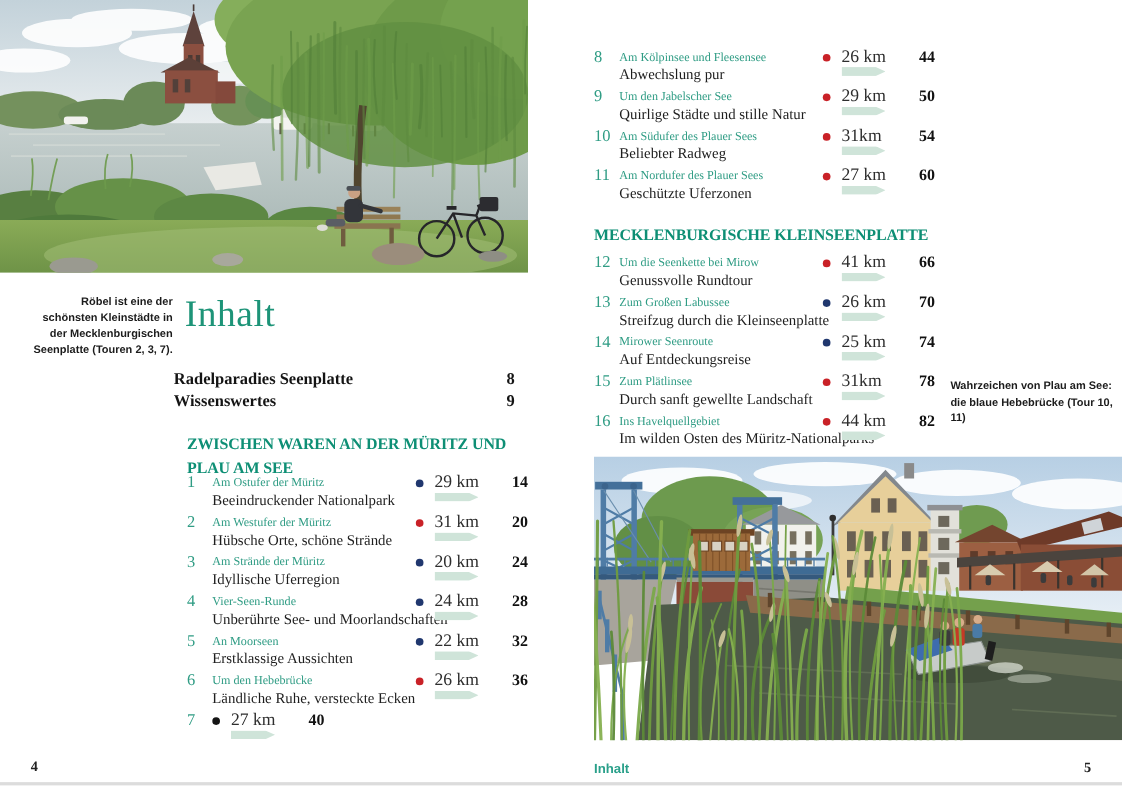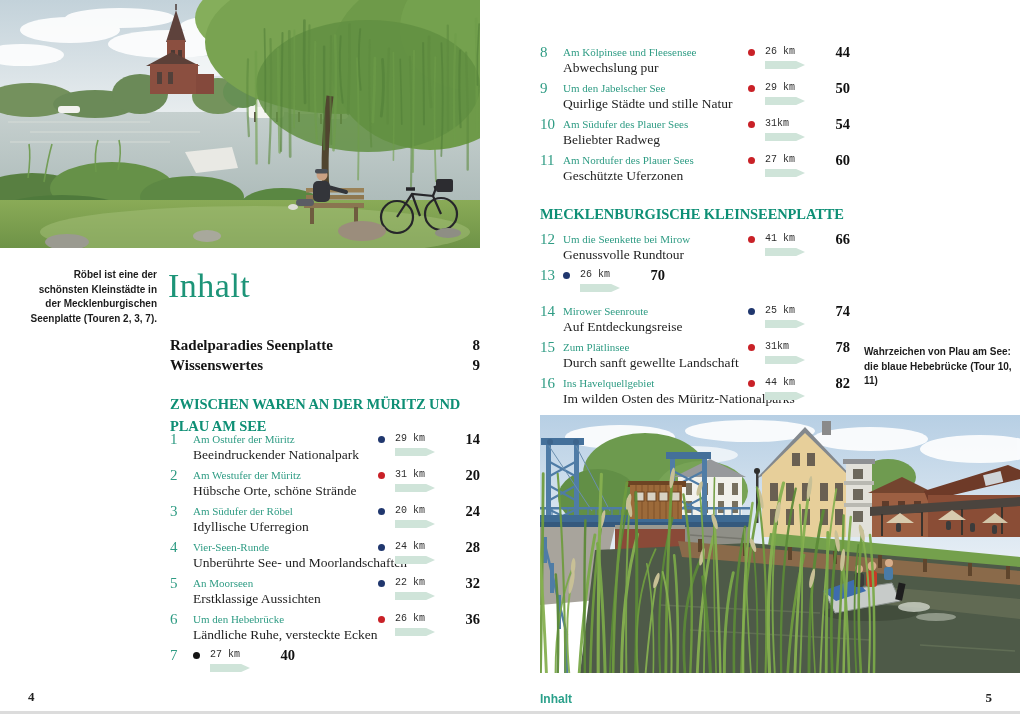--- a/index.html
+++ b/index.html
@@ -29,21 +29,21 @@
   
   .tours{width:310px;}
   .tour-row{display:flex;height:36px;align-items:flex-start;}
   .t-num{width:23px;font-size:15px;line-height:16px;color:#2f9c84;}
   .t-text{flex:1;min-width:0;display:flex;flex-direction:column;}
   .t-title{font-size:11px;line-height:16px;color:#2f9c84;white-space:nowrap;}
   .t-sub{font-size:13.5px;line-height:15px;color:#1e1e1e;white-space:nowrap;}
   .t-dotcol{width:17px;display:flex;justify-content:flex-start;}
   .t-dot{width:7px;height:7px;border-radius:50%;margin-top:5px;background:#999;}
   .t-kmcol{width:52px;display:flex;flex-direction:column;align-items:flex-start;}
-  .t-km{font-family:Liberation Mono, monospace;font-size:10px;
+  .t-km{font-family:Liberation Serif, serif;font-size:16px;
         line-height:14px;color:#2e2e2e;white-space:nowrap;margin-top:1px;}
   .t-arrow{width:40px;height:8px;margin-top:2px;background:#cfe4d9;
            clip-path:polygon(0 0,78% 0,100% 50%,78% 100%,0 100%);}
   .t-page{width:33px;text-align:right;font-weight:700;font-size:14.5px;line-height:16px;color:#111;}
 
   
   .folio{font-weight:700;font-size:13px;color:#222;}
   .footer-label{font-family:"Liberation Sans","DejaVu Sans",sans-serif;font-weight:700;
                 font-size:12px;color:#2aa08a;}
 
@@ -210,21 +210,21 @@
       <ellipse cx="207" cy="236" rx="14" ry="6" fill="#a8a89c"></ellipse>
       <ellipse cx="362" cy="231" rx="24" ry="10" fill="#9b8d7c"></ellipse>
       <ellipse cx="448" cy="233" rx="13" ry="5" fill="#8e8e84"></ellipse>
     </g>
   </svg>
 
   <div class="abs caption right-align" style="left:25px;top:268px;width:132px">Röbel ist eine der schönsten Kleinstädte in der Mecklenburgischen Seenplatte (Touren 2, 3, 7).</div>
 
   <div class="abs book-title" style="left:168px;top:269px">Inhalt</div>
 
-  <div class="abs" style="left:170px;top:337px;width:310px">
+  <div class="abs" style="left:158px;top:337px;width:310px">
     <div class="fm-row">
       <span class="fm-label">Radelparadies Seenplatte</span>
       <span class="fm-page">8</span>
     </div>
     <div class="fm-row">
       <span class="fm-label">Wissenswertes</span>
       <span class="fm-page">9</span>
     </div>
   </div>
 
@@ -259,21 +259,21 @@
     <span class="t-kmcol">
       <span class="t-km">31 km</span>
       <span class="t-arrow" style="background: rgb(207, 228, 217);"></span>
     </span>
     <span class="t-page">20</span>
   </div>
 
   <div class="tour-row">
     <span class="t-num">3</span>
     <span class="t-text">
-      <span class="t-title">Am Südufer der Röbel</span>
+      <span class="t-title">Am Strände der Müritz</span>
       <span class="t-sub">Idyllische Uferregion</span>
     </span>
     <span class="t-dotcol">
           <span class="t-dot" style="background: rgb(32, 55, 110);"></span>
         </span>
     <span class="t-kmcol">
       <span class="t-km">20 km</span>
       <span class="t-arrow" style="background: rgb(207, 228, 217);"></span>
     </span>
     <span class="t-page">24</span>
@@ -422,20 +422,24 @@
         </span>
     <span class="t-kmcol">
       <span class="t-km">41 km</span>
       <span class="t-arrow" style="background: rgb(207, 228, 217);"></span>
     </span>
     <span class="t-page">66</span>
   </div>
 
   <div class="tour-row">
     <span class="t-num">13</span>
+    <span class="t-text">
+      <span class="t-title">Zum Großen Labussee</span>
+      <span class="t-sub">Streifzug durch die Kleinseenplatte</span>
+    </span>
     <span class="t-dotcol">
           <span class="t-dot" style="background: rgb(32, 55, 110);"></span>
         </span>
     <span class="t-kmcol">
       <span class="t-km">26 km</span>
       <span class="t-arrow" style="background: rgb(207, 228, 217);"></span>
     </span>
     <span class="t-page">70</span>
   </div>
 

